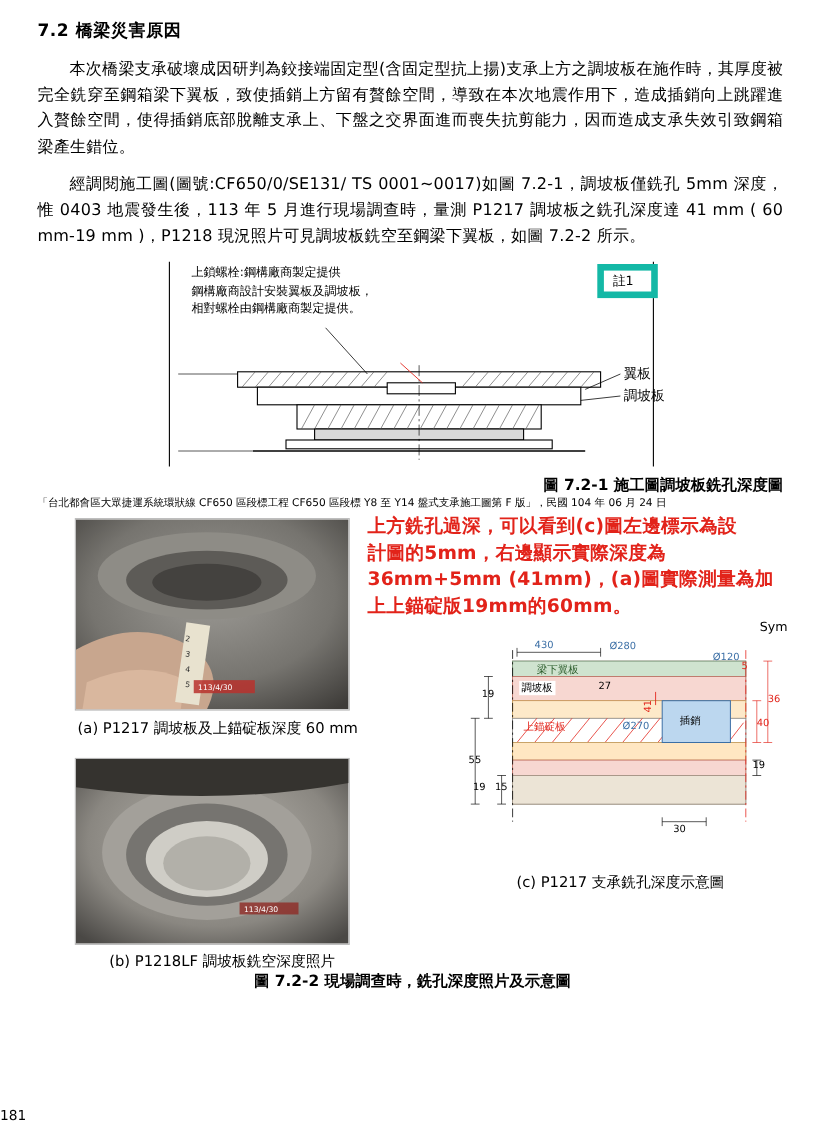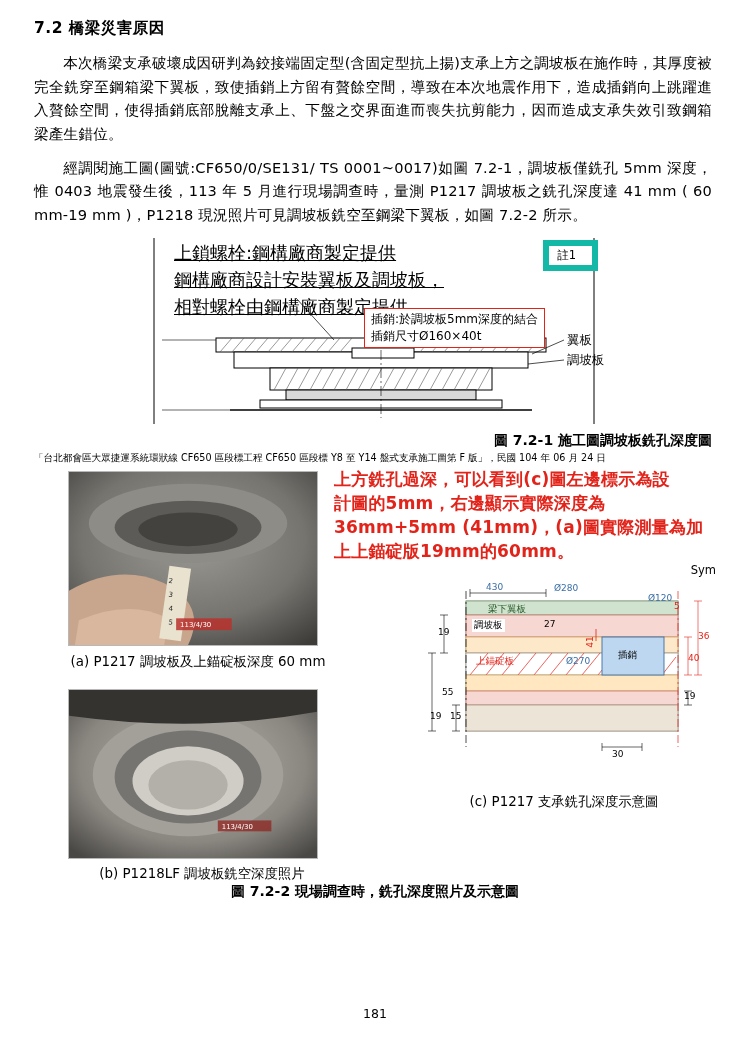--- a/index.html
+++ b/index.html
@@ -56,23 +56,22 @@
     position: absolute;
     right: 118px; top: 4px;
     border: 6px solid #14b8a6;
     font-size: 11.5px;
     padding: 2px 16px 2px 8px;
     background: #fff;
   }
   .fig1 .leadtext {
     position: absolute;
     left: 140px; top: 4px;
-    font-size: 18px;
+    font-size: 11px;
     line-height: 1.48;
-    text-decoration: underline;
   }
   .fig1 .redbox {
     position: absolute;
     left: 330px; top: 72px;
     border: 1px solid #e2231a;
     font-size: 12px;
     padding: 2px 6px;
     line-height: 1.4;
     background: #fff;
     z-index: 5;
@@ -135,21 +134,20 @@
     left: 0; top: 412px;
     width: 682px;
     text-align: center;
     font-size: 14px;
     font-weight: bold;
   }
 
   .page-number {
     position: absolute;
     bottom: 18px; left: 0; width: 750px;
-    text-align: center;
     font-size: 12.5px;
   }
 
   .ph-bg { width: 100%; height: 100%; display: block; }
 </style>
 </head>
 <body>
 
 <div class="page">
 
@@ -233,24 +231,20 @@
     </svg>
 
     <div class="note-box">註1</div>
 
     <div class="leadtext">
       <div>上鎖螺栓:鋼構廠商製定提供</div>
       <div>鋼構廠商設計安裝翼板及調坡板，</div>
       <div>相對螺栓由鋼構廠商製定提供。</div>
     </div>
 
-    <div class="redbox">
-      <div>插銷:於調坡板5mm深度的結合</div>
-      <div>插銷尺寸Ø160×40t</div>
-    </div>
 
     <div class="dim-label" style="left:533px; top:96px;">翼板</div>
     <div class="dim-label" style="left:533px; top:116px;">調坡板</div>
   </div>
 
   <div class="fig-caption">圖 7.2-1 施工圖調坡板銑孔深度圖</div>
   <div class="fig-source">「台北都會區大眾捷運系統環狀線 CF650 區段標工程 CF650 區段標 Y8 至 Y14 盤式支承施工圖第 F 版」，民國 104 年 06 月 24 日</div>
 
   <div class="media">
 
@@ -394,21 +388,21 @@
 
       <div style="position:absolute; left:60px; top:3px; font-size:9px; color:#3a6ea5;">430</div>
       <div style="position:absolute; left:128px; top:4px; font-size:9px; color:#3a6ea5;">Ø280</div>
       <div style="position:absolute; left:140px; top:46px; font-size:9px; color:#3a6ea5;margin-top:31px;">Ø270</div>
       <div style="position:absolute; left:222px; top:14px; font-size:9px; color:#3a6ea5;">Ø120</div>
       <div style="position:absolute; left:272px; top:52px; font-size:9px; color:#e2231a;">36</div>
       <div style="position:absolute; left:262px; top:74px; font-size:9px; color:#e2231a;">40</div>
       <div style="position:absolute; left:248px; top:22px; font-size:9px; color:#e2231a;">5</div>
       <div style="position:absolute; left:118px; top:40px; font-size:9px;">27</div>
       <div style="position:absolute; left:12px; top:48px; font-size:9px;">19</div>
-      <div style="position:absolute; left:0px; top:108px; font-size:9px;margin-left:16px;">55</div>
+      <div style="position:absolute; left:0px; top:108px; font-size:9px;">55</div>
       <div style="position:absolute; left:24px; top:132px; font-size:9px;">15</div>
       <div style="position:absolute; left:4px; top:132px; font-size:9px;">19</div>
       <div style="position:absolute; left:258px; top:112px; font-size:9px;">19</div>
       <div style="position:absolute; left:186px; top:170px; font-size:9px;">30</div>
       <div style="position:absolute; left:158px; top:58px; font-size:9px; color:#e2231a; transform:rotate(-90deg);">41</div>
     </div>
 
     <div class="cap cap-c">(c) P1217 支承銑孔深度示意圖</div>
 
     <div class="fig2-caption">圖 7.2-2 現場調查時，銑孔深度照片及示意圖</div>

